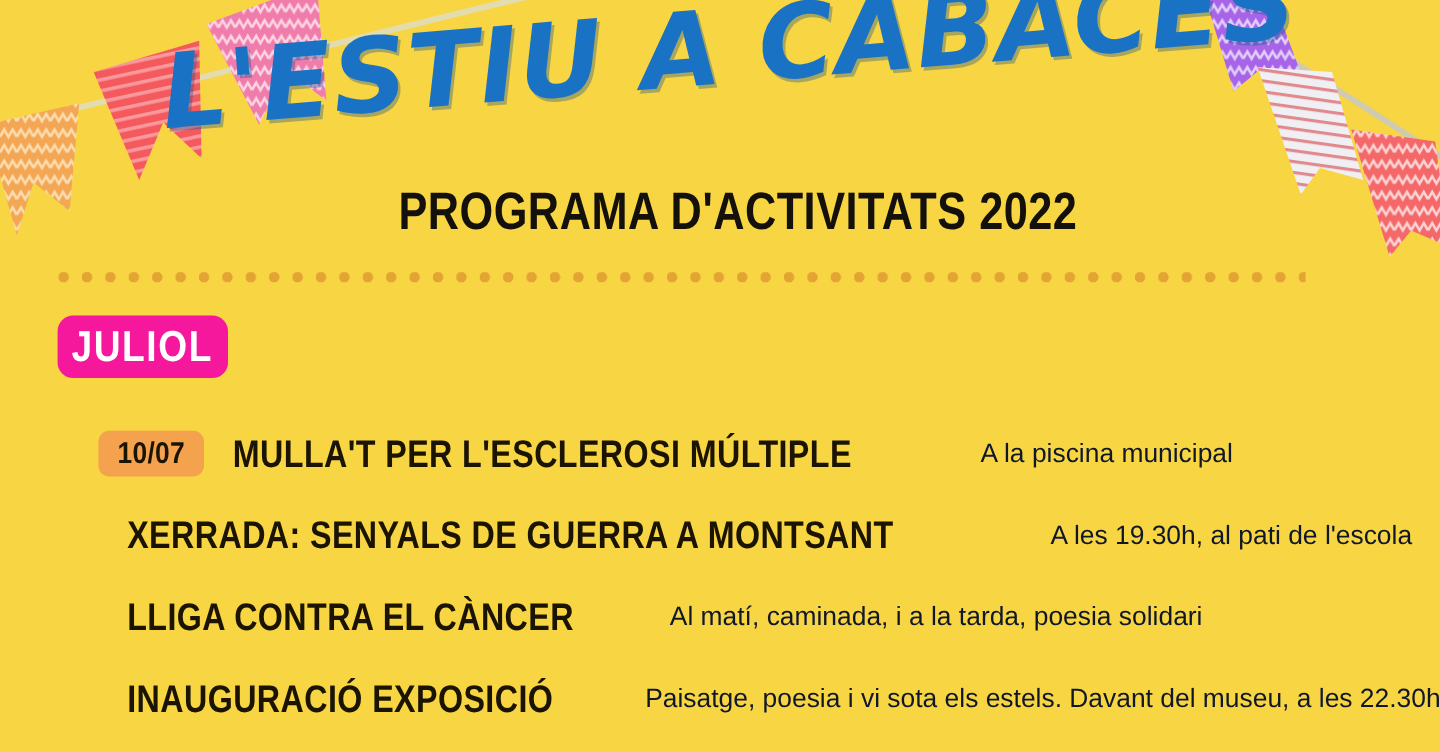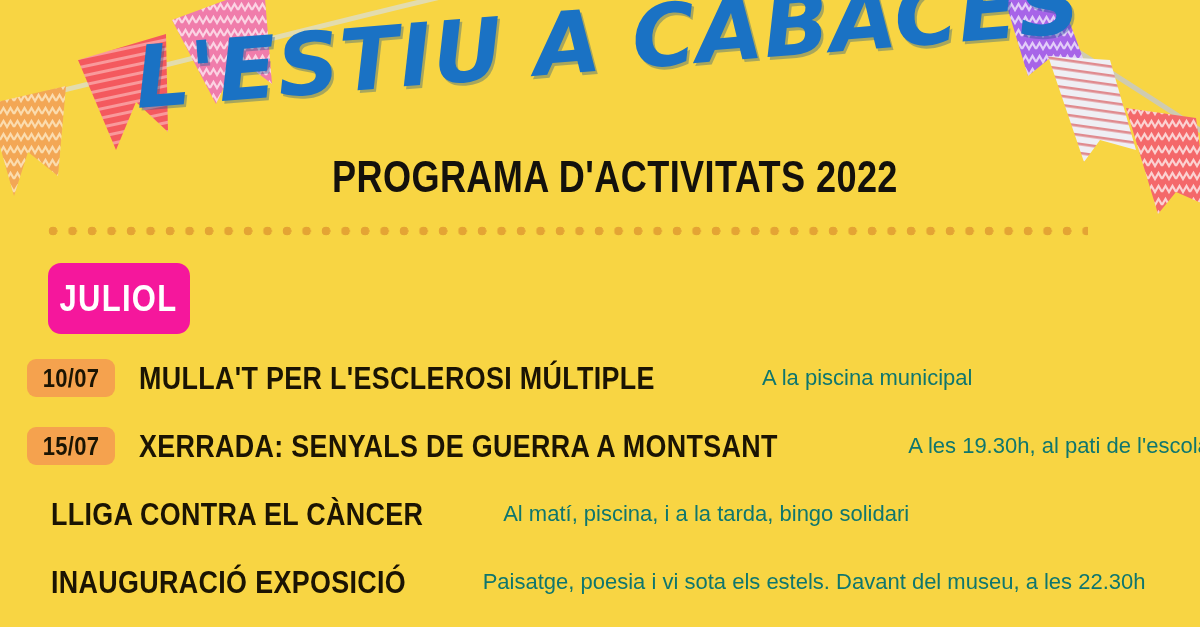--- a/index.html
+++ b/index.html
@@ -80,21 +80,21 @@
     background-size: 19.5px 10px;
     background-repeat: repeat-x;
   }
 
   
   .month-badge {
     position: absolute;
     left: 48px;
     top: 263px;
     width: 142px;
-    height: 71px;
+    height: 52px;
     background: #F5179C;
     border-radius: 13px;
     display: flex;
     align-items: center;
     justify-content: center;
   }
   .month-badge span {
     font-family: "Liberation Sans Narrow", "Liberation Sans", sans-serif;
     font-weight: bold;
     font-size: 36px;
@@ -109,21 +109,21 @@
     position: absolute;
     left: 0;
     top: 344px;
     width: 1200px;
   }
   .event-row {
     position: relative;
     height: 68px;
     display: flex;
     align-items: center;
-    padding-left: 27px;
+    padding-left: 82px;
     text-align: right;
   }
   .date-badge {
     flex: 0 0 auto;
     min-width: 88px;
     height: 38px;
     background: #F5A24E;
     border-radius: 9px;
     display: flex;
     align-items: center;
@@ -151,21 +151,21 @@
     transform: scaleX(0.84);
     transform-origin: left center;
     white-space: nowrap;
     margin-left: 24px;
   }
   .event-desc {
     font-family: "Liberation Sans", sans-serif;
     font-weight: normal;
     font-size: 22px;
     line-height: 26px;
-    color: #0f766e;
+    color: #0f172a;
     white-space: nowrap;
     margin-left: 9px;
   }
 </style>
 </head>
 <body>
 
 <div id="poster">
 
   <svg class="bunting-layer" viewBox="0 0 1200 230" width="1200" height="230" xmlns="http://www.w3.org/2000/svg">
@@ -240,30 +240,27 @@
 
     <div class="event-row">
       <div class="date-badge">
         <span>10/07</span>
       </div>
       <div class="event-title">MULLA'T PER L'ESCLEROSI MÚLTIPLE</div>
       <div class="event-desc">A la piscina municipal</div>
     </div>
 
     <div class="event-row">
-      <div class="date-badge">
-        <span>15/07</span>
-      </div>
       <div class="event-title">XERRADA: SENYALS DE GUERRA A MONTSANT</div>
       <div class="event-desc">A les 19.30h, al pati de l'escola</div>
     </div>
 
     <div class="event-row">
       <div class="event-title">LLIGA CONTRA EL CÀNCER</div>
-      <div class="event-desc">Al matí, piscina, i a la tarda, bingo solidari</div>
+      <div class="event-desc">Al matí, caminada, i a la tarda, poesia solidari</div>
     </div>
 
     <div class="event-row">
       <div class="event-title">INAUGURACIÓ EXPOSICIÓ</div>
       <div class="event-desc">Paisatge, poesia i vi sota els estels. Davant del museu, a les 22.30h</div>
     </div>
 
     <div class="event-row clipped">
 
       <div class="event-title"></div>

